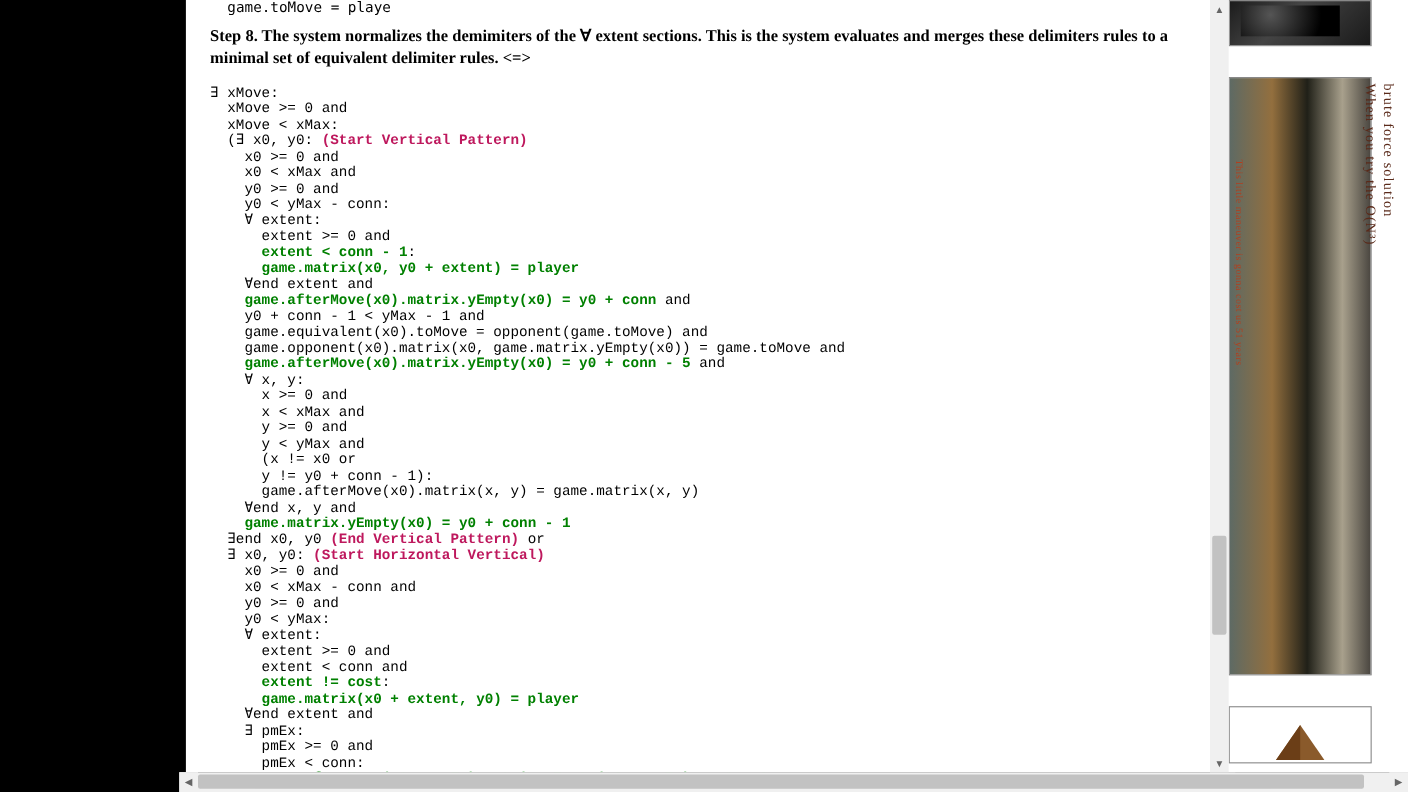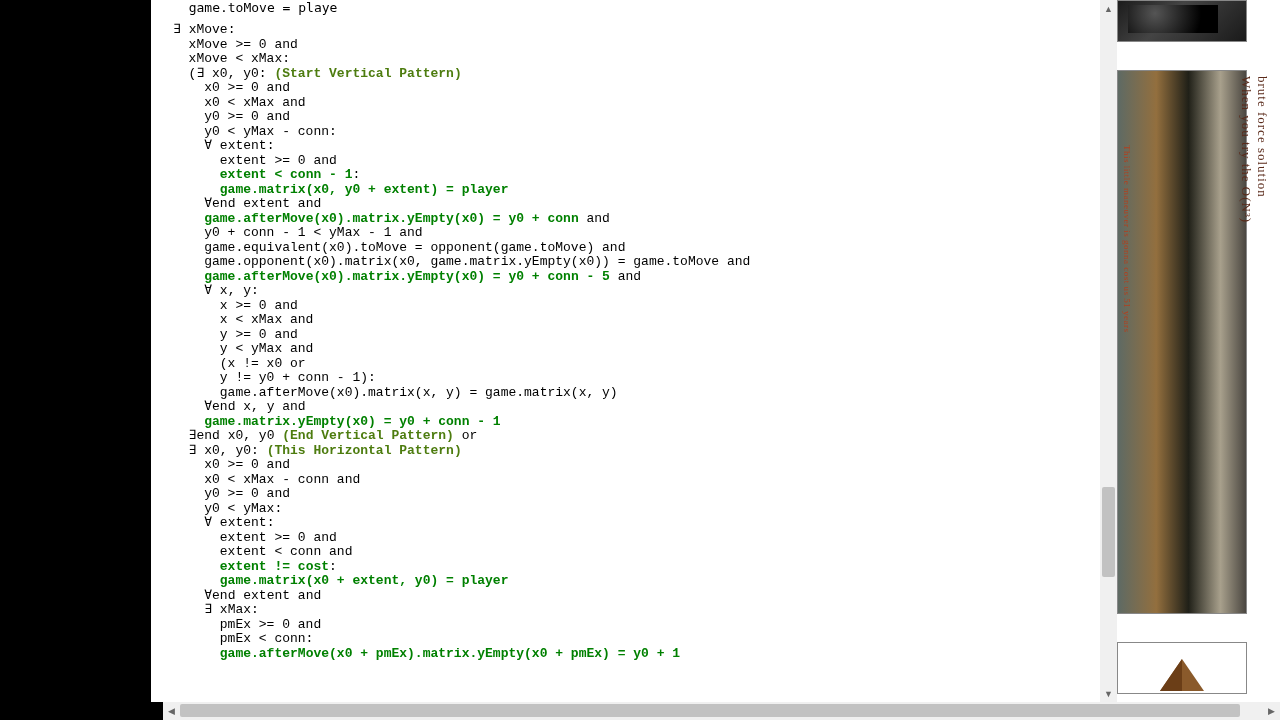--- a/index.html
+++ b/index.html
@@ -7,21 +7,21 @@
     padding: 0;
     width: 1280px;
     height: 720px;
     overflow: hidden;
     background: #000;
     font-family: "Times New Roman", serif;
   }
   .viewport {
     position: absolute;
     top: 0;
-    left: 151px;
+    left: 169px;
     width: 954px;
     height: 702px;
     background: #fff;
     overflow: hidden;
   }
   .article {
     padding: 0 22px 0 22px;
     font-size: 15px;
     color: #000;
   }
@@ -39,21 +39,21 @@
   }
   .step-heading b { font-weight: bold; }
   .codeblock {
     font-family: "Consolas","Menlo","Courier New",monospace;
     font-size: 13px;
     line-height: 14.5px;
     white-space: pre;
     color: #000;
   }
   .codeblock .b { font-weight: normal; }
-  .codeblock .blue { color: #4d7c0f; font-weight: bold; }
+  .codeblock .blue { color: #be185d; font-weight: bold; }
   .codeblock .green { color: #008000; font-weight: bold; text-align: right; }
 
   
   .sidebar {
     position: absolute;
     top: 0;
     left: 1117px;
     width: 163px;
     height: 702px;
     background: #fff;
@@ -173,20 +173,23 @@
   }
 </style>
 </head>
 <body>
 
 <div class="viewport">
   <div class="article">
 
     <div class="cut-top">  game.toMove = playe</div>
 
+    <p class="step-heading">
+      <b>Step 8.</b><b> The system normalizes the demimiters of the </b><b>∀</b><b> extent sections. This is the system evaluates and merges these delimiters rules to a minimal set of equivalent delimiter rules. &lt;=&gt;</b>
+    </p>
 
     <div class="codeblock"><span class="b">∃ xMove:</span>
 <span>  xMove &gt;= 0 and</span>
 <span>  xMove &lt; xMax:</span>
 <span>  (</span><span class="b">∃ x0, y0:</span><span class="blue"> (Start Vertical Pattern)</span>
 <span>    x0 &gt;= 0 and</span>
 <span>    x0 &lt; xMax and</span>
 <span>    y0 &gt;= 0 and</span>
 <span>    y0 &lt; yMax - conn:</span>
 <span class="b">    ∀ extent:</span>
@@ -203,32 +206,32 @@
 <span>      x &gt;= 0 and</span>
 <span>      x &lt; xMax and</span>
 <span>      y &gt;= 0 and</span>
 <span>      y &lt; yMax and</span>
 <span>      (x != x0 or</span>
 <span>      y != y0 + conn - 1):</span>
 <span>      game.afterMove(x0).matrix(x, y) = game.matrix(x, y)</span>
 <span class="b">    ∀end x, y</span><span> and</span>
 <span>    </span><span class="green">game.matrix.yEmpty(x0) = y0 + conn - 1</span>
 <span class="b">  ∃end x0, y0</span><span class="blue"> (End Vertical Pattern)</span><span> or</span>
-<span class="b">  ∃ x0, y0:</span><span class="blue"> (This Horizontal Pattern)</span>
+<span class="b">  ∃ x0, y0:</span><span class="blue"> (Start Horizontal Vertical)</span>
 <span>    x0 &gt;= 0 and</span>
 <span>    x0 &lt; xMax - conn and</span>
 <span>    y0 &gt;= 0 and</span>
 <span>    y0 &lt; yMax:</span>
 <span class="b">    ∀ extent:</span>
 <span>      extent &gt;= 0 and</span>
 <span>      extent &lt; conn and</span>
 <span>      </span><span class="green">extent != cost</span><span>:</span>
 <span>      </span><span class="green">game.matrix(x0 + extent, y0) = player</span>
 <span class="b">    ∀end extent</span><span> and</span>
-<span class="b">    ∃ xMax:</span>
+<span class="b">    ∃ pmEx:</span>
 <span>      pmEx &gt;= 0 and</span>
 <span>      pmEx &lt; conn:</span>
 <span>      </span><span class="green">game.afterMove(x0 + pmEx).matrix.yEmpty(x0 + pmEx) = y0 + 1</span></div>
 
   </div>
 </div>
 
 <div class="vscroll">
   <div class="btn top">▲</div>
   <div class="track">

